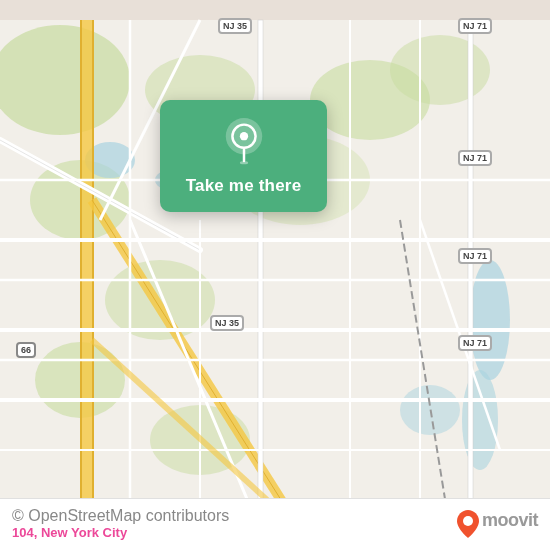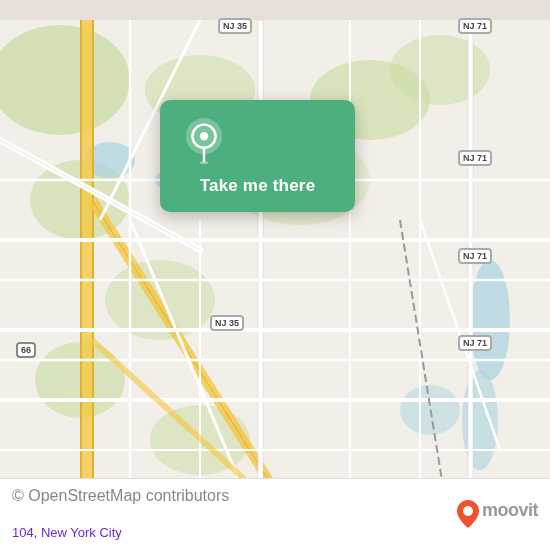--- a/index.html
+++ b/index.html
@@ -18,25 +18,26 @@
       height: 550px;
       position: relative;
       overflow: hidden;
     }
 
     
     .popup-card {
       position: absolute;
       left: 160px;
       top: 100px;
-      width: 195px;
+      width: 167px;
       background: #4caf7d;
       border-radius: 10px;
       display: flex;
       flex-direction: column;
+      align-items: center;
       padding: 18px 20px 16px 20px;
       box-shadow: 0 4px 16px rgba(0,0,0,0.25);
       z-index: 10;
     }
 
     .pin-icon {
       width: 48px;
       height: 48px;
       margin-bottom: 10px;
     }
@@ -64,23 +65,22 @@
       border-top: 1px solid #e0e0e0;
     }
 
     .bottom-left {
       display: flex;
       flex-direction: column;
     }
 
     .bottom-city {
       font-size: 13px;
-      color: #6d28d9;
-      font-weight: 400;
-      margin-top: 20px;
+      color: #ec4899;
+      font-weight: 700;
     }
 
     .bottom-attribution {
       font-size: 16px;
       color: #888;
     }
 
     
     .moovit-logo {
       display: flex;

